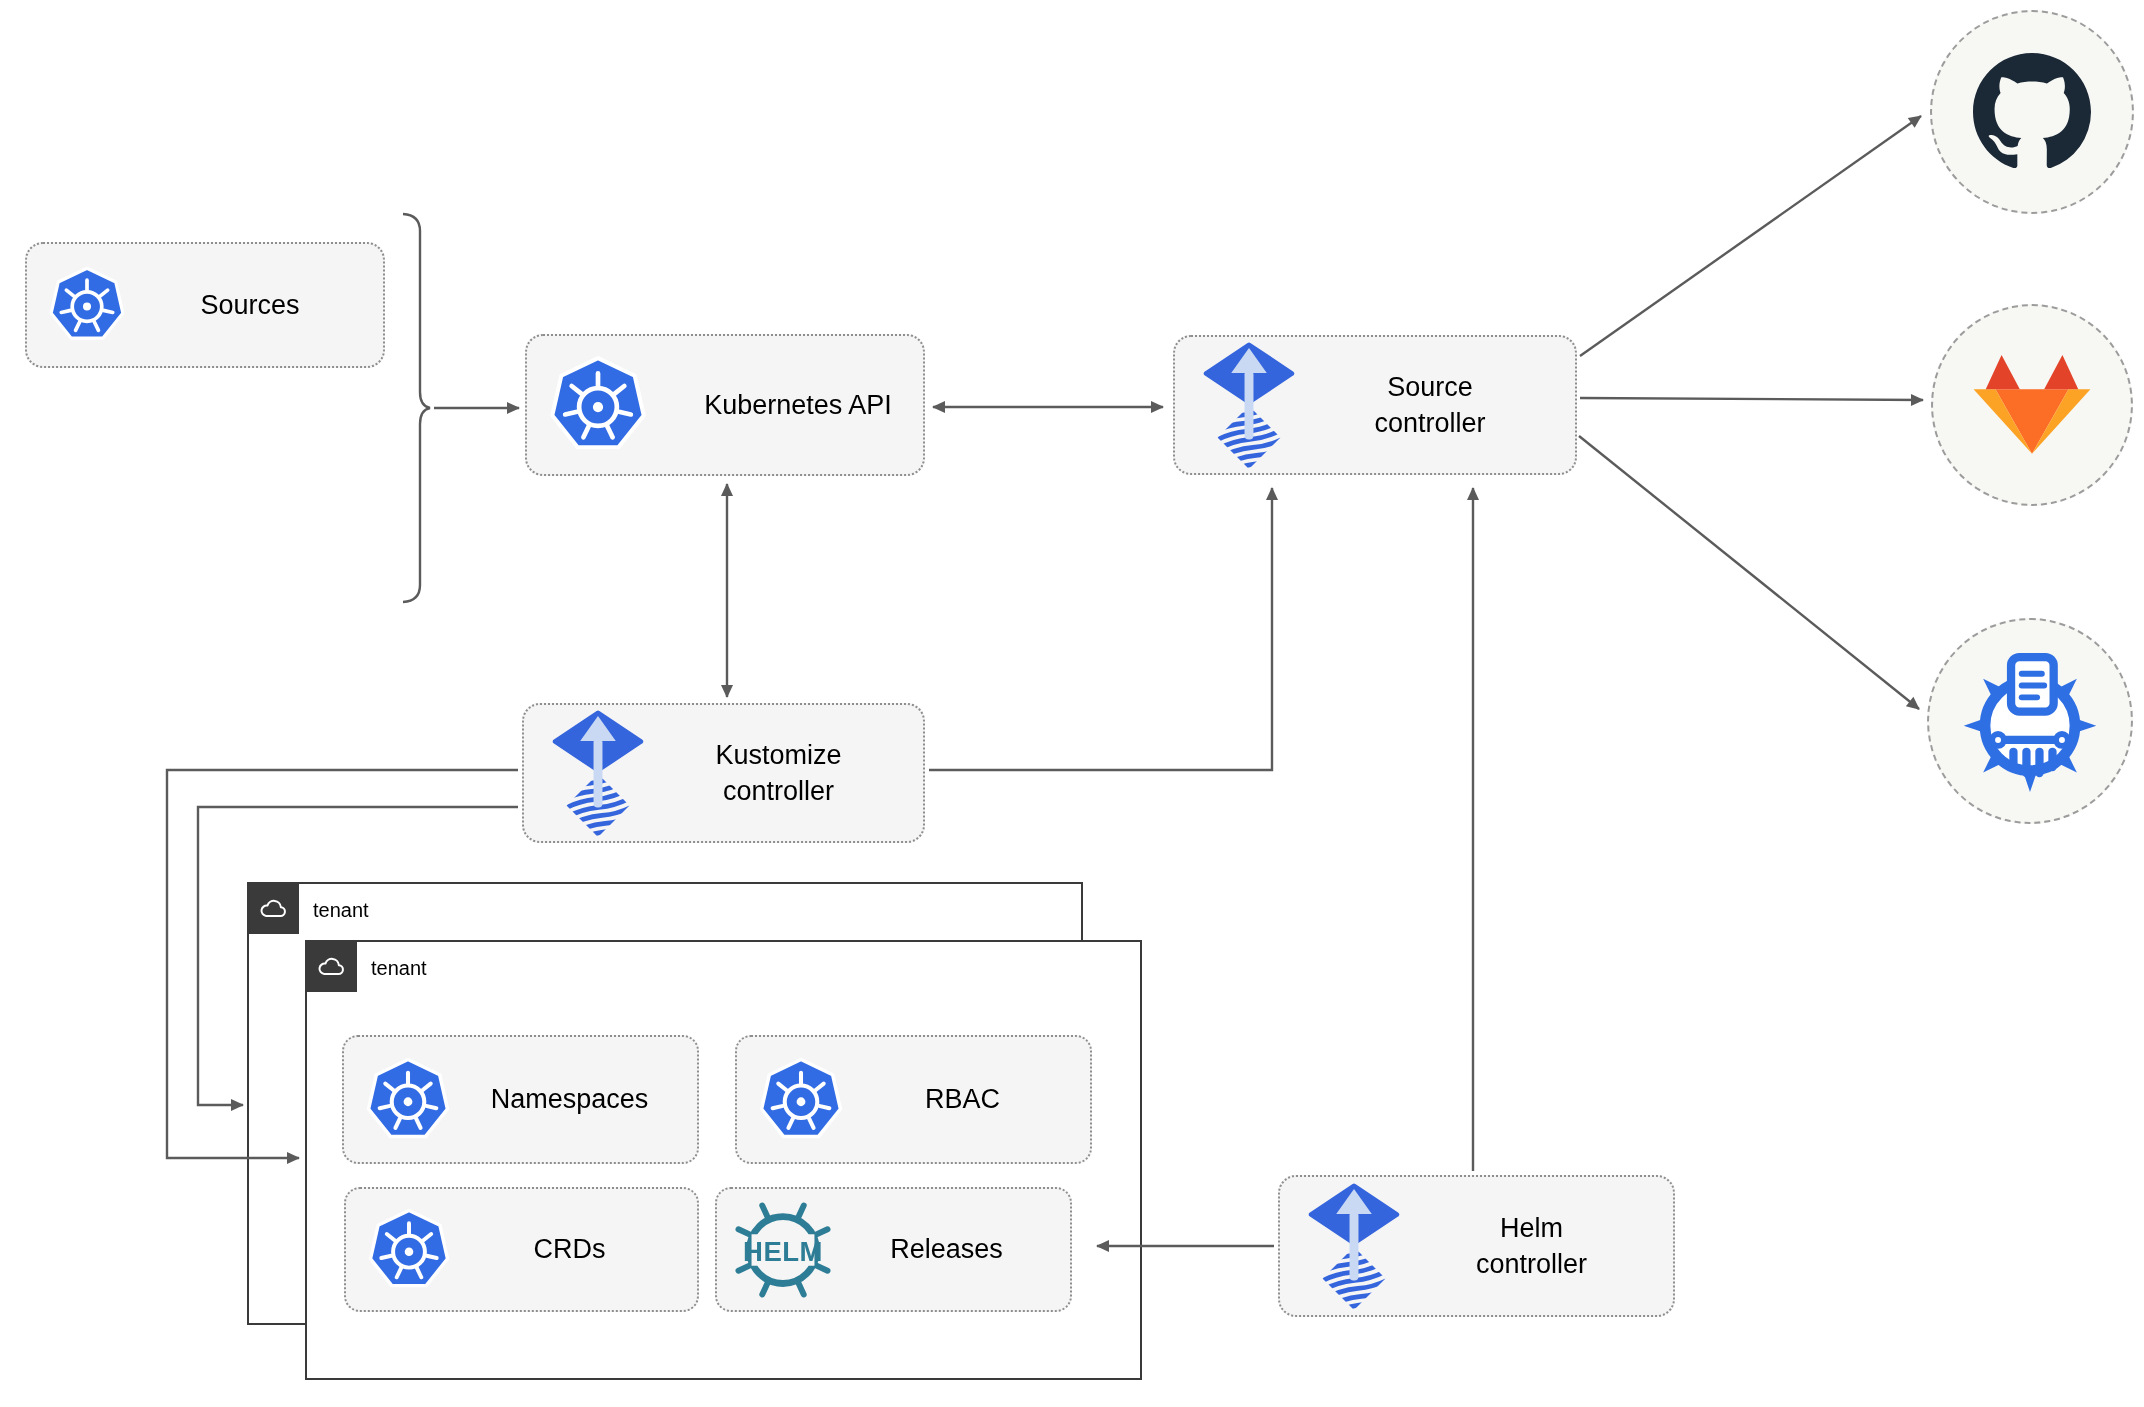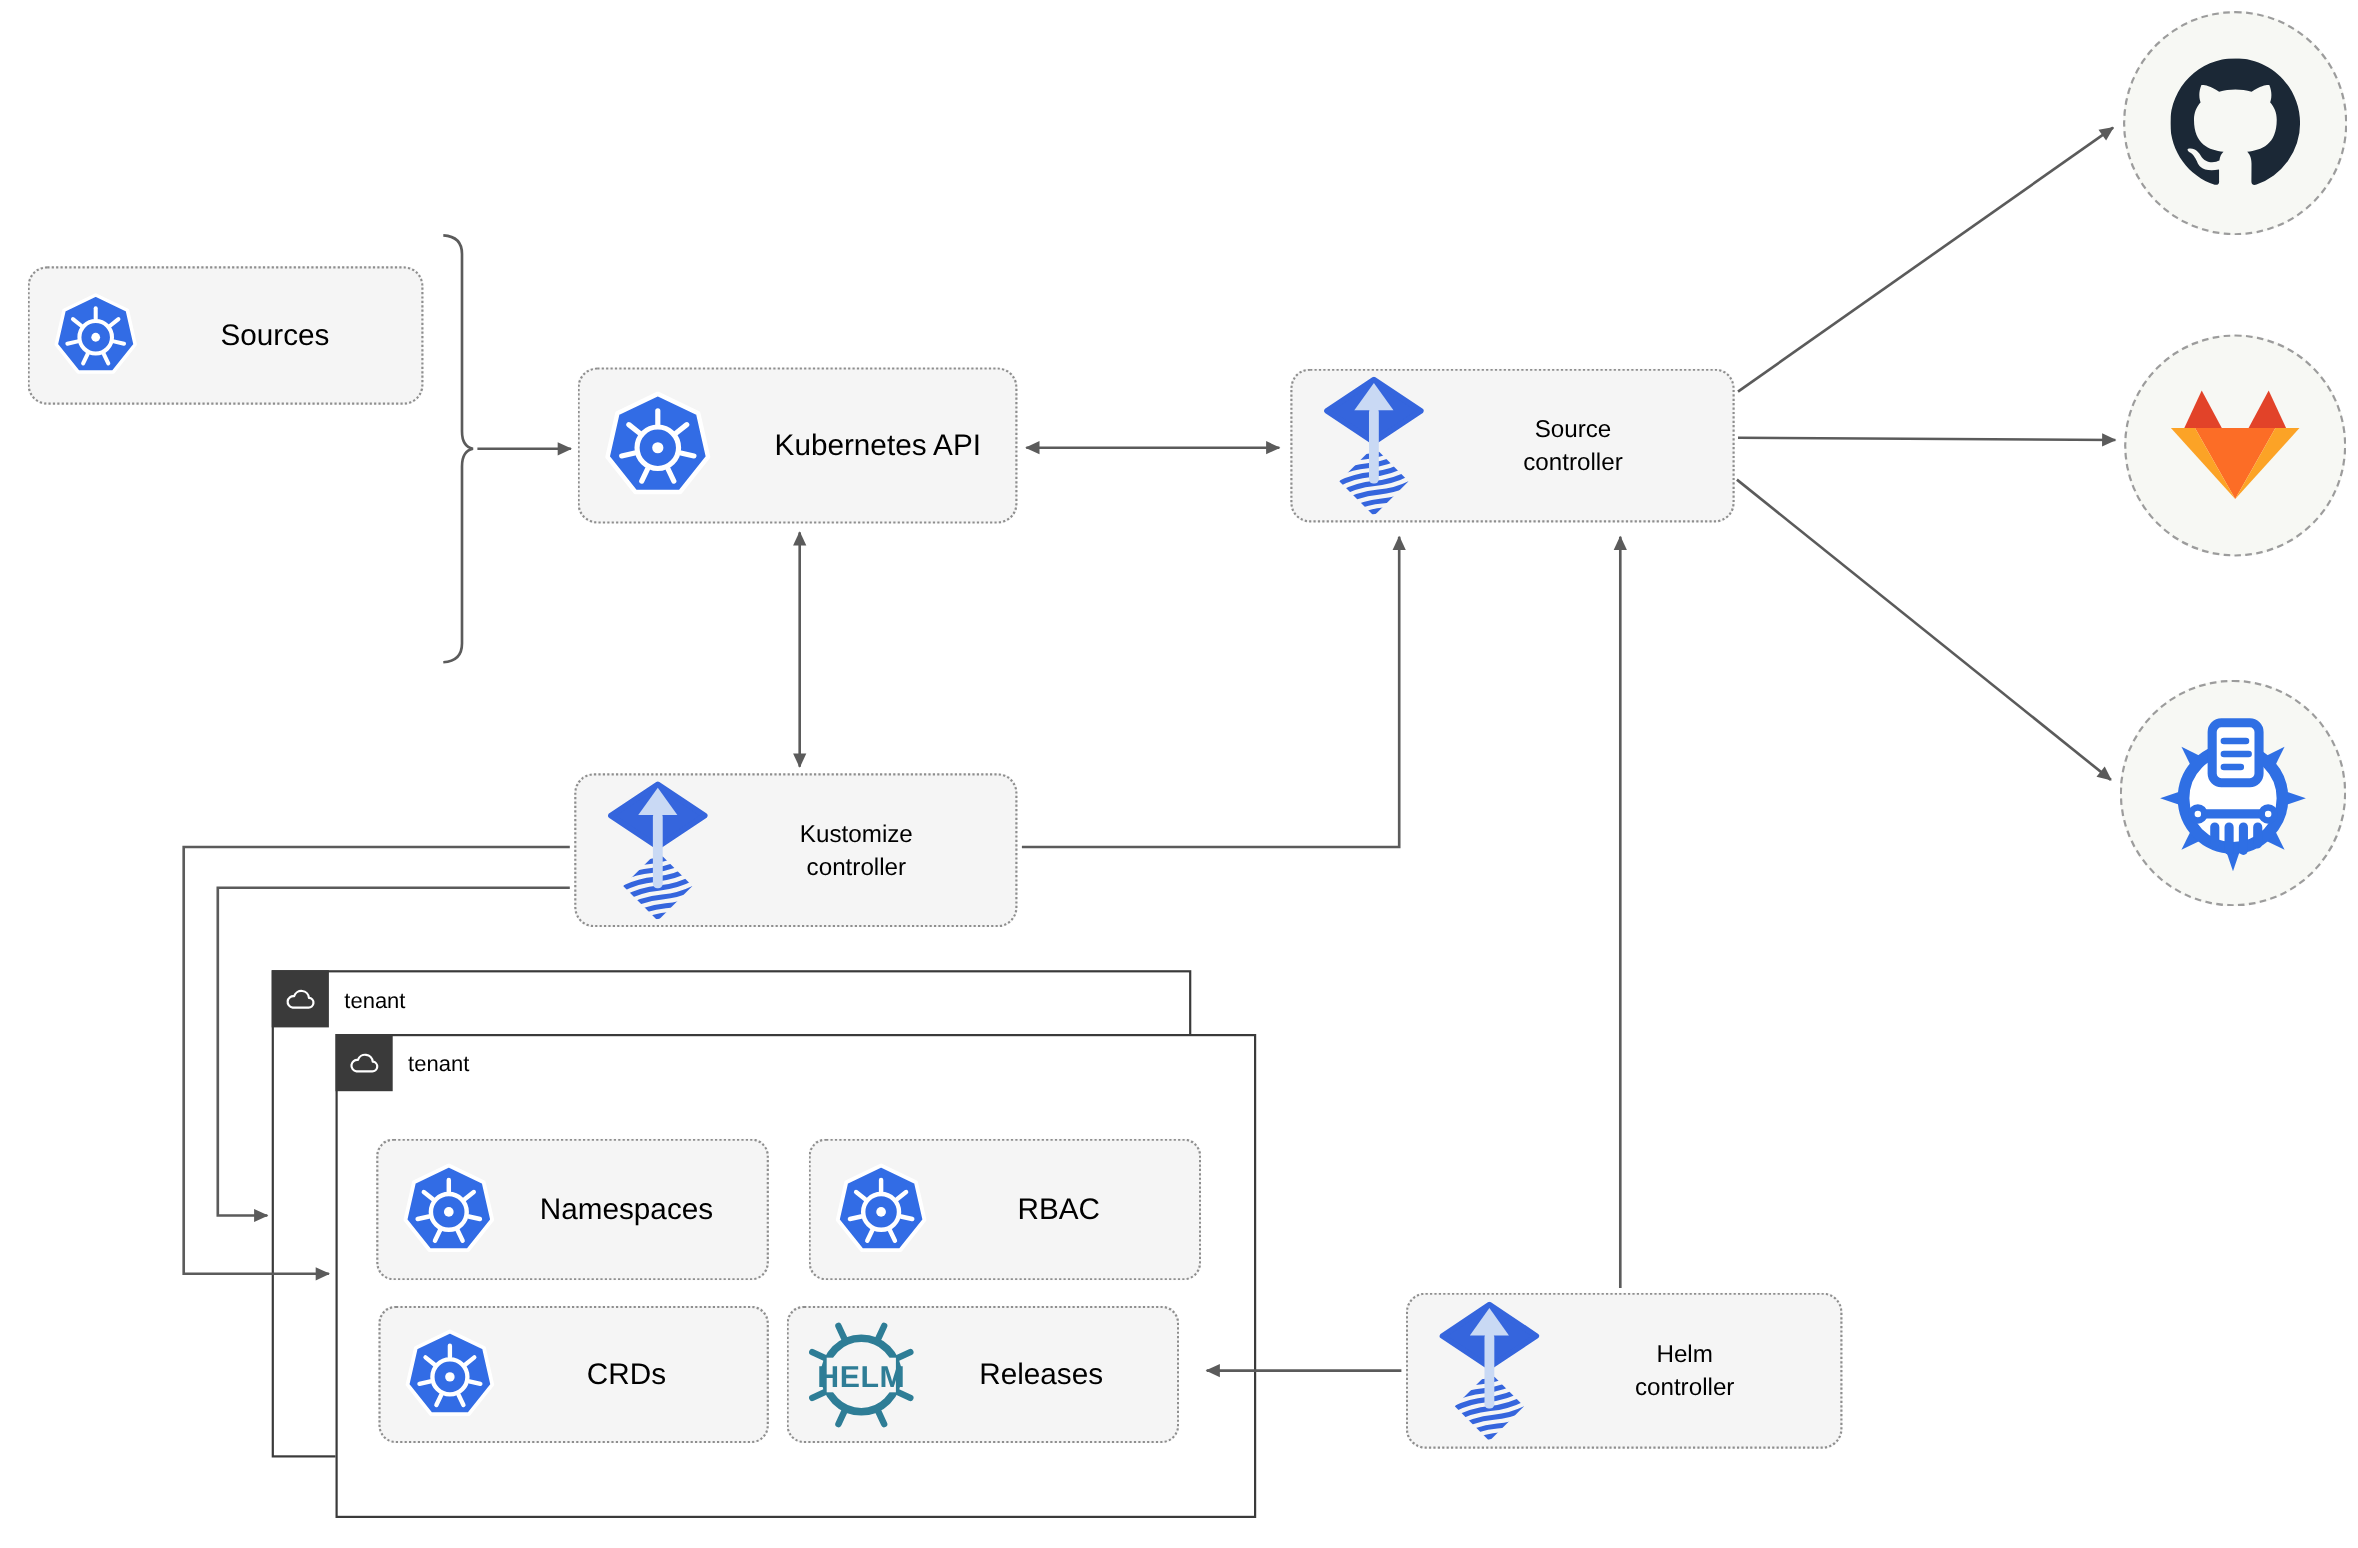--- a/index.html
+++ b/index.html
@@ -4,21 +4,21 @@
 <style>
   html,body{margin:0;padding:0;background:#ffffff;font-family:"Liberation Sans",sans-serif;}
   #canvas{position:relative;width:2144px;height:1407px;background:#ffffff;overflow:hidden;}
 
   .node{
     position:absolute;box-sizing:border-box;
     background:#f5f5f5;border:2px dotted #8e8e8e;border-radius:18px;
     display:flex;align-items:center;padding-left:20px;
   }
   .node .lbl{flex:1;text-align:center;font-size:27px;color:#000;padding-right:10px;}
-  .node .lbl2{flex:1;text-align:center;font-size:22px;color:#000;line-height:1.35;padding-right:10px;}
+  .node .lbl2{flex:1;text-align:center;font-size:27px;color:#000;line-height:1.35;padding-right:10px;}
 
   .tenant{
     position:absolute;box-sizing:border-box;background:#ffffff;
     border:2px solid #3a3a3a;
   }
   .tenant-tab{
     position:absolute;left:-2px;top:-2px;width:52px;height:52px;background:#3a3a3a;
     display:flex;align-items:center;justify-content:center;
   }
   .tenant-lbl{

